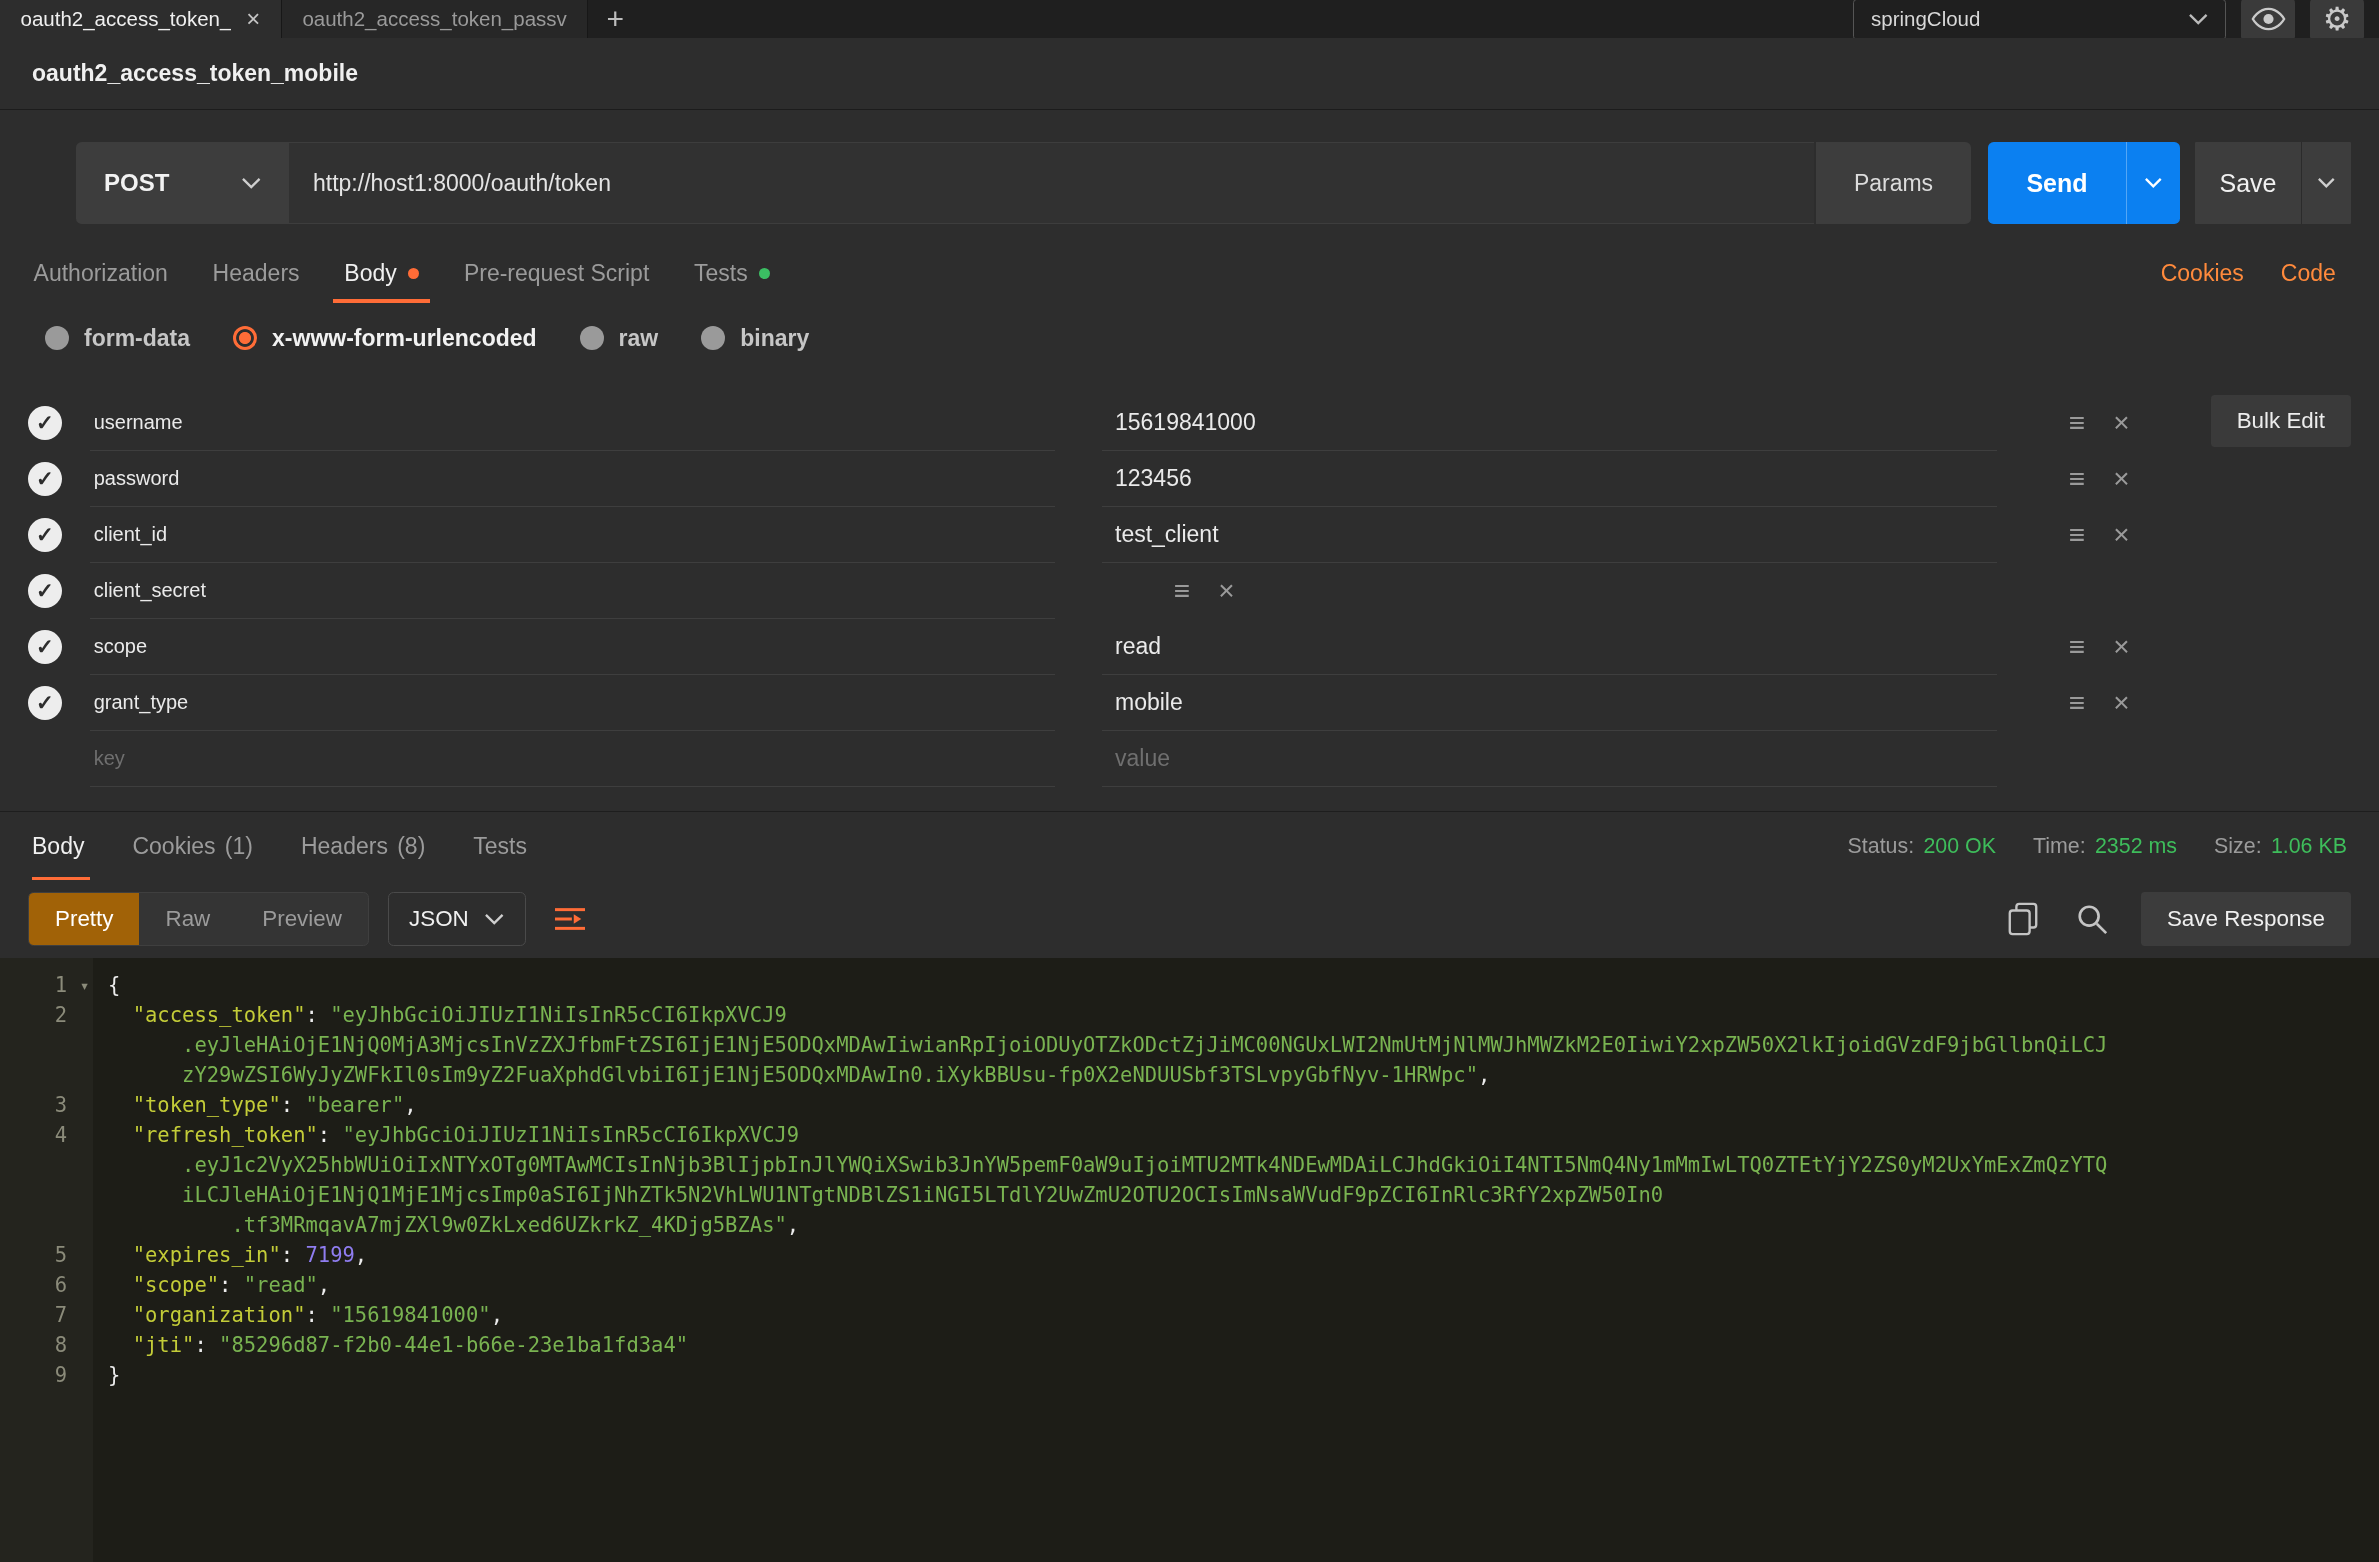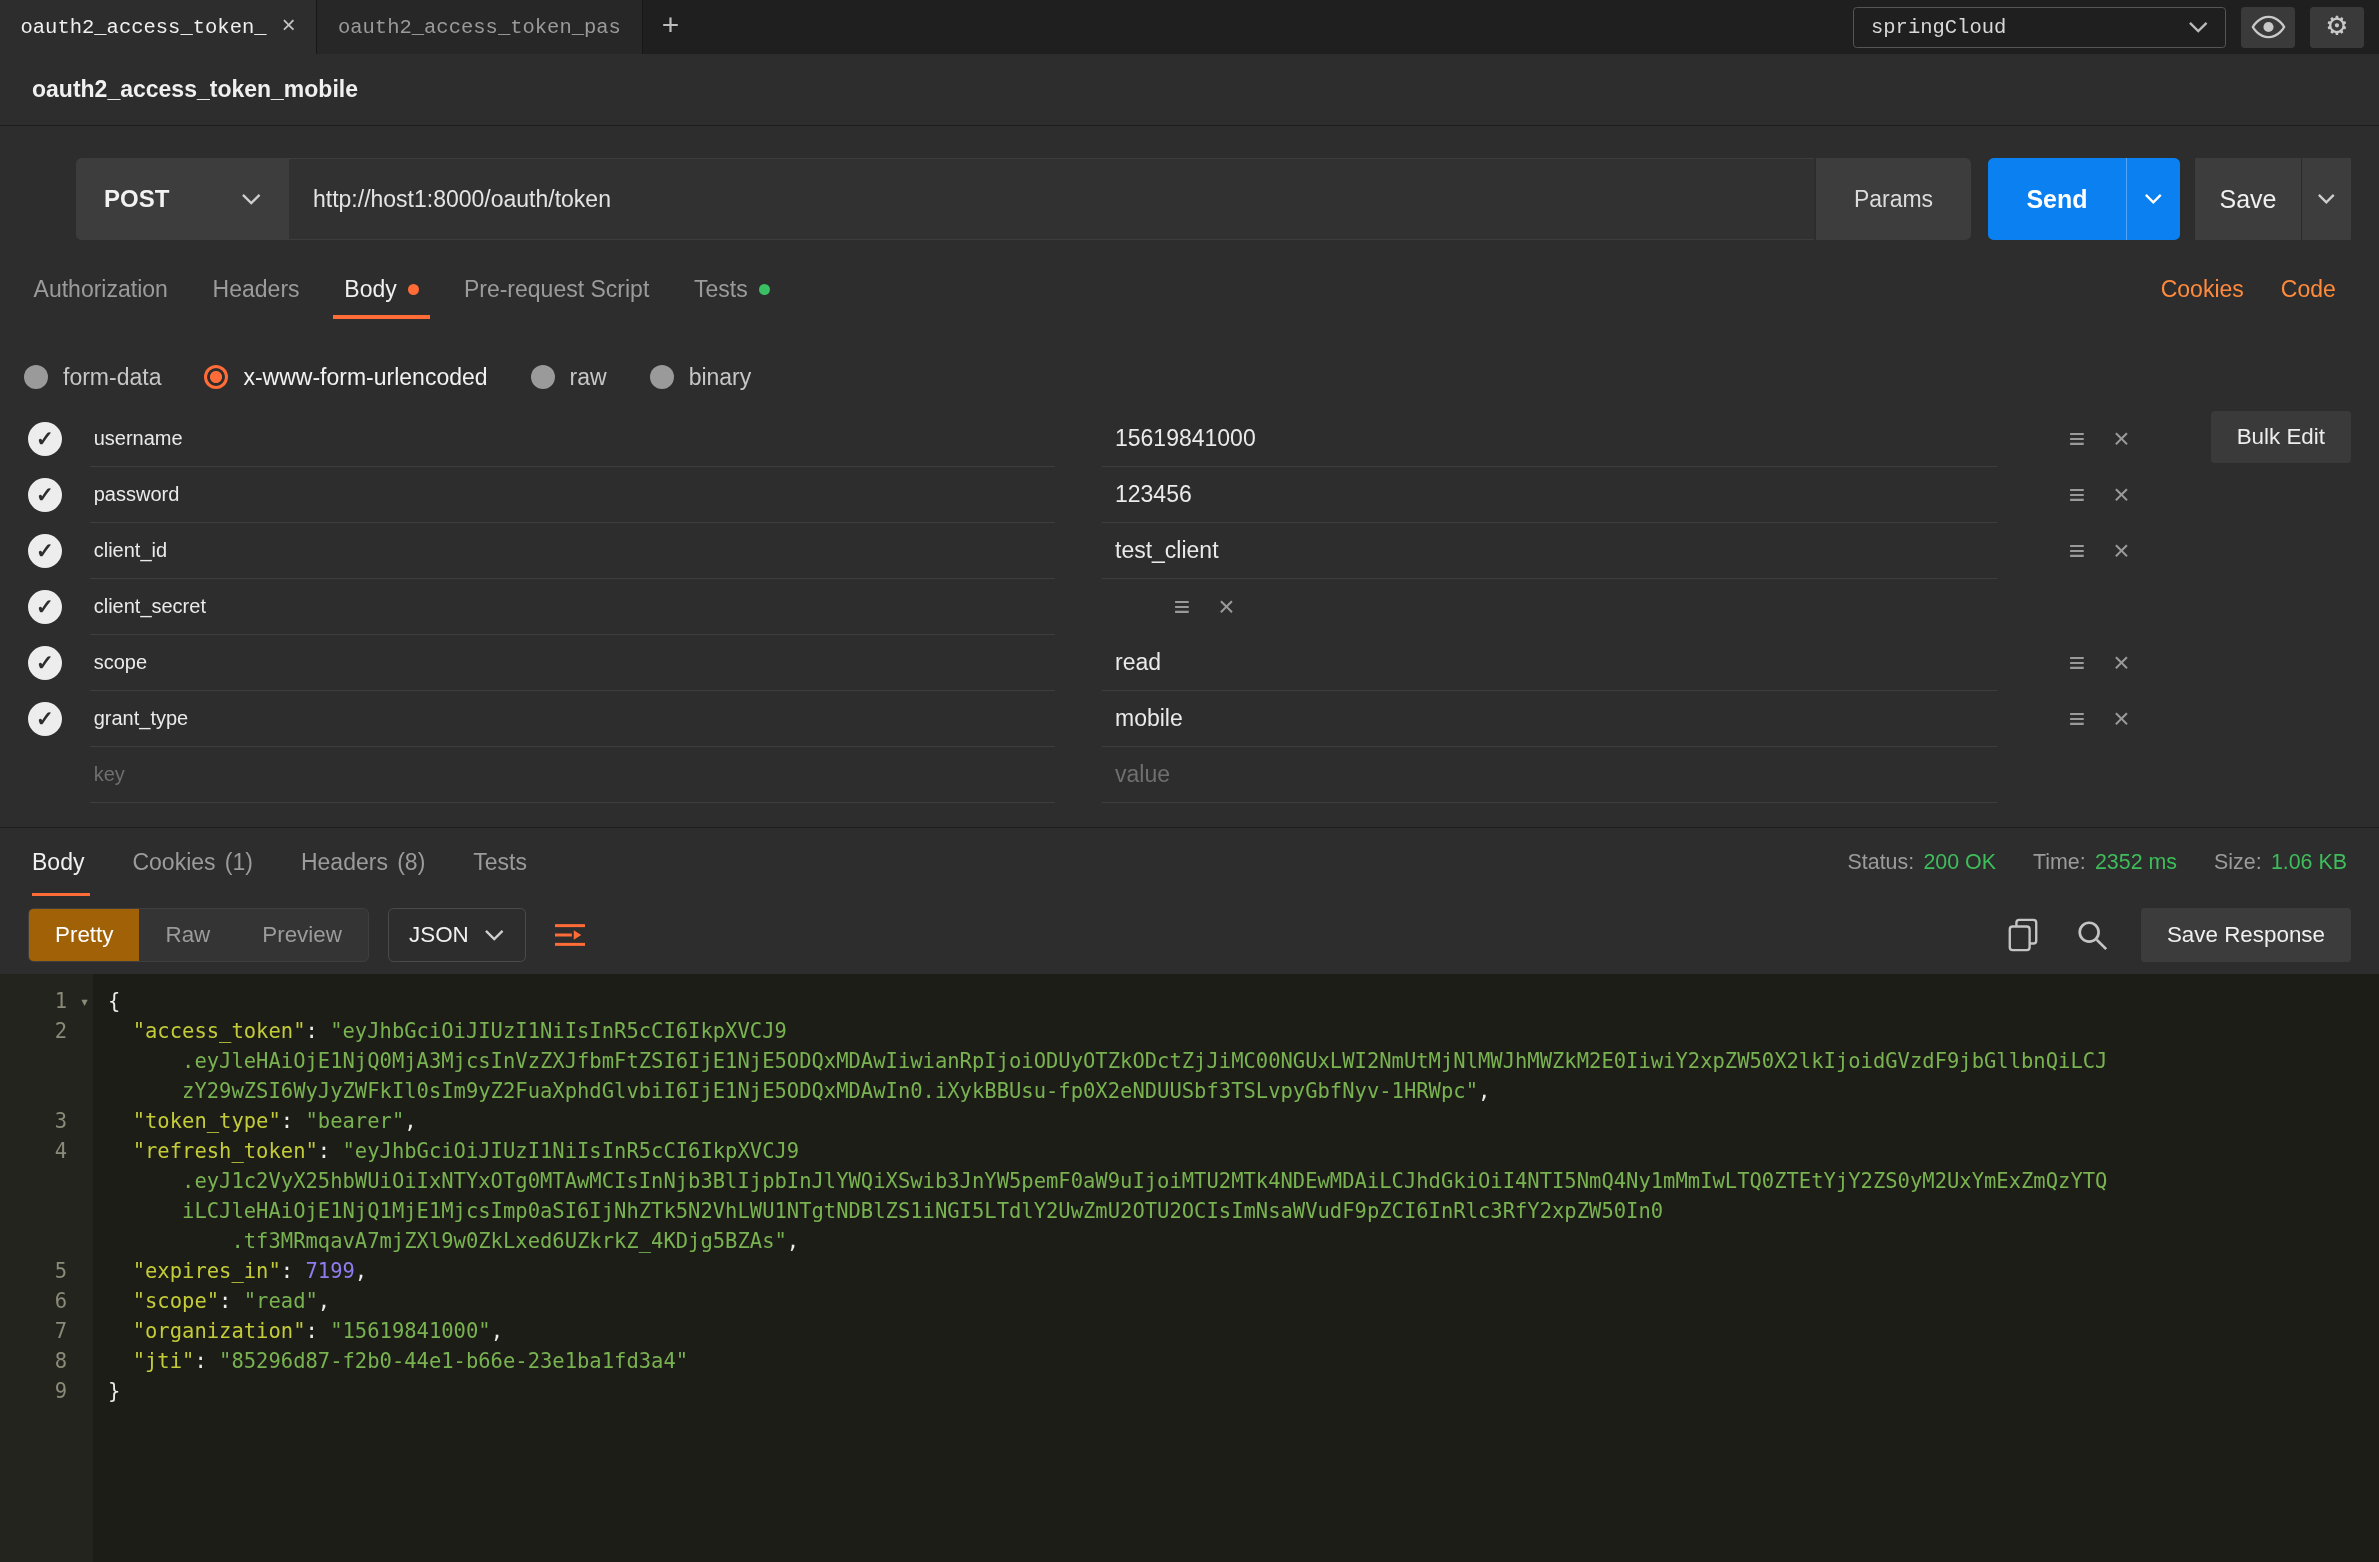--- a/index.html
+++ b/index.html
@@ -5,21 +5,21 @@
   * { margin:0; padding:0; box-sizing:border-box; }
   html, body { width:2379px; height:1562px; overflow:hidden; }
   body {
     background:#2d2d2d;
     font-family:"Liberation Sans", sans-serif;
     color:#e8e8e8;
     display:flex; flex-direction:column;
   }
 
   
-  .tabbar { height:54px; flex:none; background:#1f1f1f; display:flex; align-items:stretch;font-family:Liberation Mono, monospace; }
+  .tabbar { height:38px; flex:none; background:#1f1f1f; display:flex; align-items:stretch; }
   .tab { display:flex; align-items:center; gap:15px; padding:0 20.5px; max-width:326px;
          background:#272727; border-right:0.9px solid #171717; font-size:20.5px; color:#9a9a9a; cursor:default; }
   .tab.active { background:#2d2d2d; color:#efefef; }
   .tab-label { white-space:nowrap; overflow:hidden; }
   .tab .close { color:#c4c4c4; font-size:24px; line-height:1; }
   .tab-add { width:54px; display:flex; align-items:center; justify-content:center; font-size:30px; color:#bdbdbd; }
   .tabbar-right { margin-left:auto; display:flex; align-items:center; gap:15px; padding-right:15px; }
   .env-select { width:373px; height:41px; border:0.9px solid #555; border-radius:3.7px;
                 display:flex; align-items:center; justify-content:space-between;
                 padding:0 17px; font-size:20.5px; color:#d8d8d8; }
@@ -58,21 +58,21 @@
              font-size:23px; color:#9b9b9b; }
   .req-tab.active { color:#f0f0f0; }
   .req-tab.active::after { content:""; position:absolute; left:11.2px; right:11.2px; bottom:0; height:3.7px; background:#ff6c37; }
   .dot { width:11.2px; height:11.2px; border-radius:50%; }
   .dot.orange { background:#ff6c37; }
   .dot.green  { background:#3bbf63; }
   .req-links { margin-left:auto; display:flex; align-items:center; gap:37px; padding-right:32px; }
   .req-link { color:#ff8a3c; font-size:23px; }
 
   
-  .radio-row { flex:none; display:flex; align-items:flex-end; gap:43px; height:50px; margin-top:22.4px; padding:0 24px; }
+  .radio-row { flex:none; display:flex; align-items:flex-start; gap:43px; height:50px; margin-top:22.4px; padding:0 45px;font-weight:bold; }
   .radio { display:flex; align-items:center; gap:15px; font-size:23px; color:#c6c6c6; }
   .radio.sel { color:#f2f2f2; }
   .rb { width:24px; height:24px; border-radius:50%; background:#9a9a9a; flex:none; }
   .radio.sel .rb { background:radial-gradient(circle, #ff6c37 0 5.6px, #2d2d2d 6.5px 8.4px, #ff6c37 9.3px); }
 
   
   .kv-wrap { flex:none; display:flex; margin:20.5px 28px 0; }
   .kv-table { flex:1; }
   .kv-row { display:flex; align-items:stretch; height:56px; }
   .kv-check { flex:none; width:62px; display:flex; align-items:center; }

